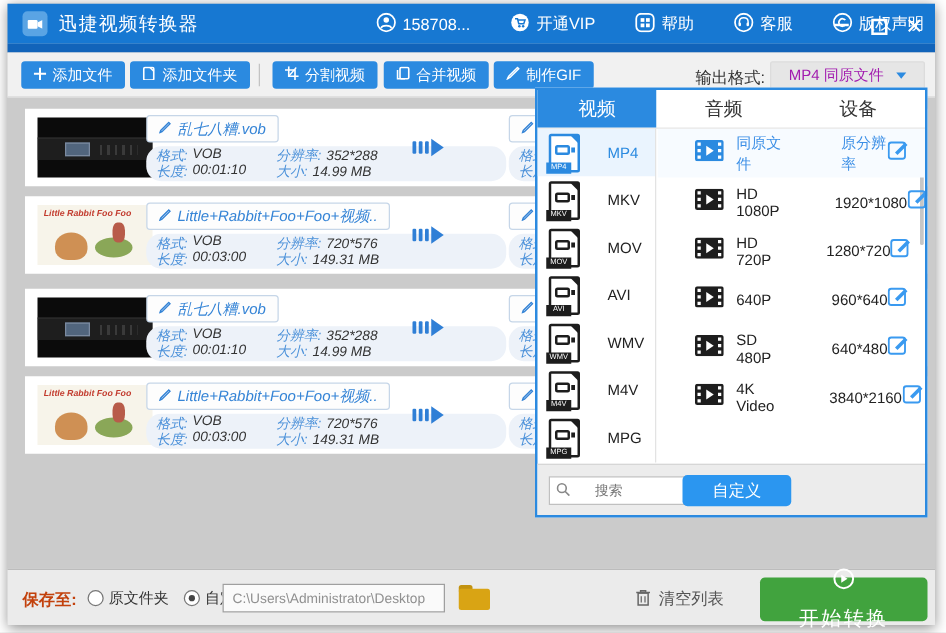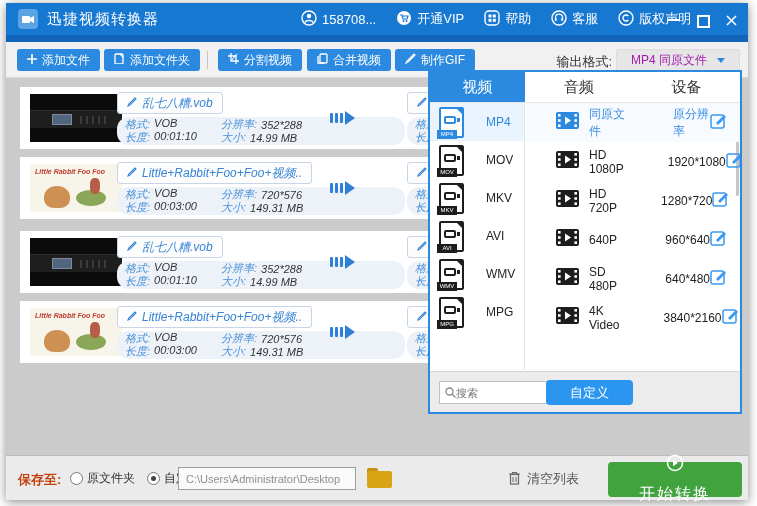--- a/index.html
+++ b/index.html
@@ -4,21 +4,21 @@
 <style>
   * { margin:0; padding:0; box-sizing:border-box; }
   html,body { width:757px; height:506px; background:#fff; font-family:"Liberation Sans","DejaVu Sans",sans-serif; overflow:hidden; }
   .window { position:absolute; left:6px; top:3px; width:742px; height:497px; background:#cbcbcb; box-shadow:0 2px 10px rgba(0,0,0,.45); }
 
   
   .titlebar { position:absolute; left:0; top:0; width:100%; height:32px; background:#1778d2; display:flex; align-items:center; color:#fff; }
   .titlebar-strip { position:absolute; left:0; top:32px; width:100%; height:7px; background:#1264ba; }
   .app-icon { width:20px; height:20px; margin:0 9px 0 12px; background:#5aa4e4; border-radius:4px; display:flex; align-items:center; justify-content:center; }
   .app-title { font-size:15px; letter-spacing:1px; }
-  .tb-group { position:absolute; left:295px; top:0; height:32px; display:flex; align-items:center; gap:20px; font-size:13px; }
+  .tb-group { position:absolute; left:295px; top:0; height:32px; display:flex; align-items:center; gap:32px; font-size:13px; }
   .tb-item { display:flex; align-items:center; gap:5px; cursor:pointer; white-space:nowrap; }
   .win-ctrls { position:absolute; right:10px; top:0; height:32px; display:flex; align-items:center; gap:16px; }
   .wc { width:13px; height:13px; position:relative; cursor:pointer; }
   .wc-min::after { content:""; position:absolute; left:1px; top:6px; width:11px; height:2px; background:#fff; }
   .wc-max::after { content:""; position:absolute; left:1px; top:2px; width:9px; height:9px; border:2px solid #fff; }
   .wc-close svg { position:absolute; left:0; top:1px; }
 
   
   .toolbar { position:absolute; left:0; top:39px; width:100%; height:36px; background:#f1f1f1; border-bottom:1px solid #dadada; }
   .tbtn { position:absolute; top:7px; height:22px; background:#2b8ae0; border:none; border-radius:3px; color:#fff; font-size:12px; display:flex; align-items:center; gap:5px; padding:0 10px; cursor:pointer; font-family:inherit; }
@@ -77,21 +77,21 @@
   .fmt-scrollthumb { position:absolute; right:1px; top:36px; width:3px; height:88px; background:#c6c6c6; border-radius:2px; }
   .res-col { position:absolute; left:96px; top:31px; width:214px; height:267px; overflow:hidden; }
   .res-row { height:39px; display:flex; align-items:center; padding:0 12px 0 30px; cursor:pointer; }
   .res-row.sel { background:#f7fbff; }
   .res-name { font-size:12px; color:#222; width:80px; margin-left:10px; }
   .res-val { font-size:12px; color:#222; width:74px;margin-left:44px; }
   .res-row.sel .res-name, .res-row.sel .res-val { color:#3a8ee6; }
   .film-icon { flex:0 0 auto; }
   .edit-icon { margin-left:auto; cursor:pointer; }
   .panel-footer { position:absolute; left:0; bottom:0; width:100%; height:41px; background:#ececec; border-top:1px solid #d6d6d6; }
-  .search-box { position:absolute; left:9px; top:9px; width:112px; height:23px; background:#fff; border:1px solid #c0c0c0; display:flex; align-items:center; padding:0 5px; gap:0; }
+  .search-box { position:absolute; left:9px; top:9px; width:112px; height:23px; background:#fff; border:1px solid #c0c0c0; display:flex; align-items:center; padding:0 5px; gap:20px; }
   .search-box input { border:none; outline:none; width:58px; font-size:11px; color:#555; font-family:inherit; background:transparent; }
   .custom-btn { position:absolute; left:116px; top:8px; width:87px; height:25px; background:#2b96f0; border:none; border-radius:4px; color:#fff; font-size:13px; cursor:pointer; font-family:inherit; }
 
   
   .footer { position:absolute; left:0; top:452px; width:100%; height:45px; background:#ebebeb; border-top:1px solid #bcbcbc; }
   .save-label { position:absolute; left:12px; top:15px; font-size:13px; font-weight:bold; color:#c2410c; }
   .radio-group { position:absolute; left:64px; top:14px; display:flex; align-items:center; gap:12px; font-size:12px; color:#333; }
   .radio { width:13px; height:13px; border:1px solid #777; border-radius:50%; background:#fff; position:relative; margin-right:4px; cursor:pointer; }
   .radio.checked::after { content:""; position:absolute; left:3px; top:3px; width:5px; height:5px; border-radius:50%; background:#444; }
   .radio-opt { display:flex; align-items:center; cursor:pointer; }
@@ -474,50 +474,59 @@
             <span class="lens"></span>
             <span class="badge">MP4</span>
           </span>
         <span class="fmt-name">MP4</span>
       </div>
       <div class="fmt-item">
         <span class="doc-icon">
             <span class="fold"></span>
             <span class="cam"></span>
             <span class="lens"></span>
-            <span class="badge">MOV</span>
+            <span class="badge">MKV</span>
           </span>
-        <span class="fmt-name">MOV</span>
+        <span class="fmt-name">MKV</span>
       </div>
       <div class="fmt-item">
         <span class="doc-icon">
             <span class="fold"></span>
             <span class="cam"></span>
             <span class="lens"></span>
-            <span class="badge">MKV</span>
+            <span class="badge">MOV</span>
           </span>
-        <span class="fmt-name">MKV</span>
+        <span class="fmt-name">MOV</span>
       </div>
       <div class="fmt-item">
         <span class="doc-icon">
             <span class="fold"></span>
             <span class="cam"></span>
             <span class="lens"></span>
             <span class="badge">AVI</span>
           </span>
         <span class="fmt-name">AVI</span>
       </div>
       <div class="fmt-item">
         <span class="doc-icon">
             <span class="fold"></span>
             <span class="cam"></span>
             <span class="lens"></span>
             <span class="badge">WMV</span>
           </span>
         <span class="fmt-name">WMV</span>
+      </div>
+      <div class="fmt-item">
+        <span class="doc-icon">
+            <span class="fold"></span>
+            <span class="cam"></span>
+            <span class="lens"></span>
+            <span class="badge">M4V</span>
+          </span>
+        <span class="fmt-name">M4V</span>
       </div>
       <div class="fmt-item">
         <span class="doc-icon">
             <span class="fold"></span>
             <span class="cam"></span>
             <span class="lens"></span>
             <span class="badge">MPG</span>
           </span>
         <span class="fmt-name">MPG</span>
       </div>

